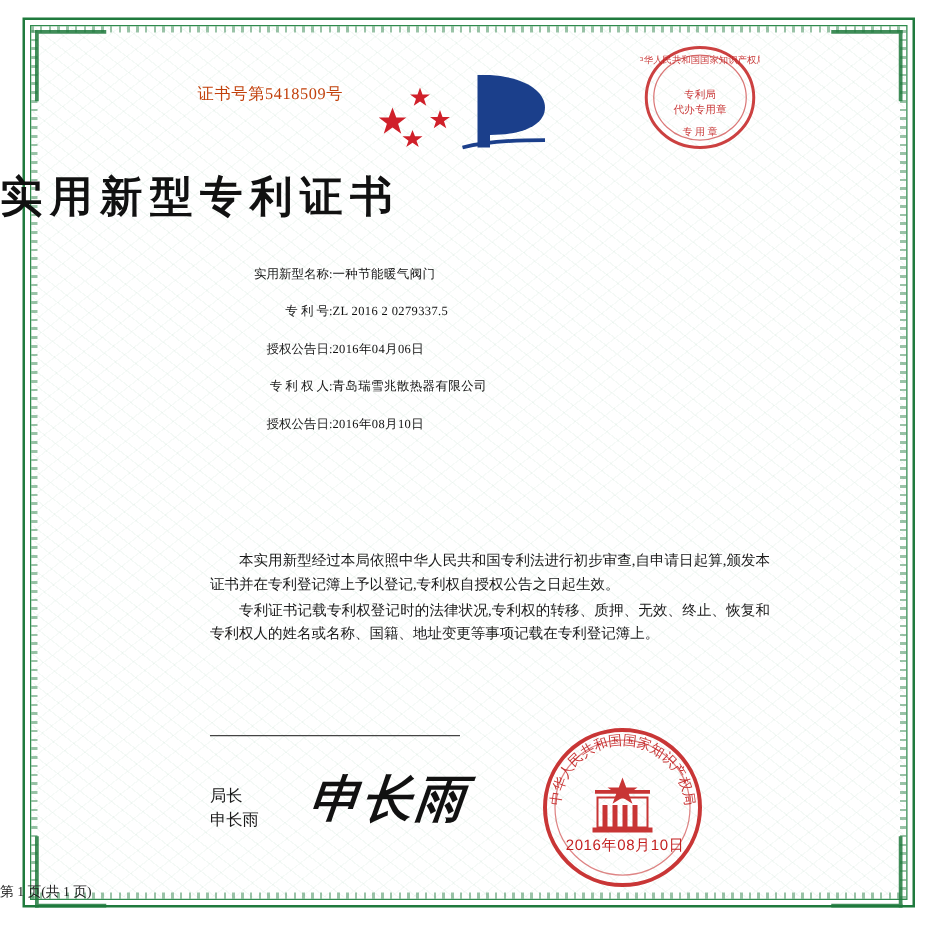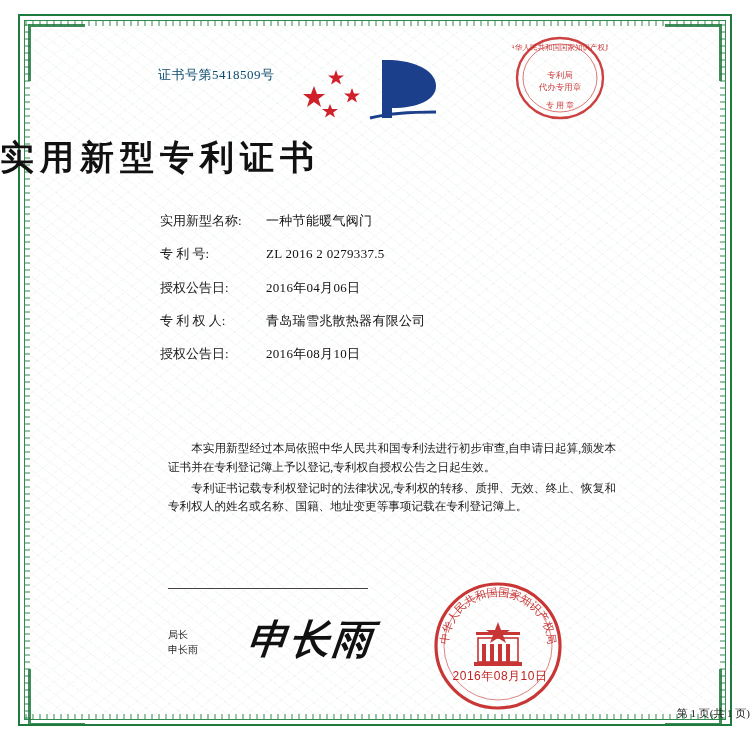--- a/index.html
+++ b/index.html
@@ -80,21 +80,21 @@
     pointer-events: none;
   }
 
   
   .cert-no {
     position: absolute;
     left: 158px;
     top: 66px;
     font-size: 13px;
     letter-spacing: .5px;
-    color: #0c4a6e;
+    color: #c2410c;
     text-align: center;
   }
 
   .logo {
     position: absolute;
     left: 300px;
     top: 52px;
     width: 150px;
     height: 72px;
   }
@@ -119,22 +119,23 @@
     font-family: "Liberation Serif", "DejaVu Serif", serif;
     color: #111;
   }
 
   
   .fields {
     position: absolute;
     left: 160px;
     top: 214px;
     width: 470px;
-    font-size: 13px;
+    font-size: 10px;
     line-height: 1.1;
+    text-align: right;
   }
   .field-row {
     display: flex;
     align-items: baseline;
     margin-bottom: 19px;
     white-space: nowrap;
   }
   .field-label {
     width: 106px;
     flex: none;
@@ -167,21 +168,21 @@
     position: absolute;
     left: 168px;
     top: 588px;
     width: 200px;
     border-top: 1px solid #444;
   }
   .sig-labels {
     position: absolute;
     left: 168px;
     top: 628px;
-    font-size: 10px;
+    font-size: 13px;
     line-height: 1.45;
     color: #1a1a1a;
   }
   .sig-script {
     position: absolute;
     left: 248px;
     top: 612px;
     font-size: 40px;
     font-family: "Liberation Serif", serif;
     font-style: italic;
@@ -208,21 +209,21 @@
     color: #c32020;
     letter-spacing: .5px;
     font-family: "Liberation Sans", sans-serif;
   }
 
   .footer {
     position: absolute;
     left: 0;
     right: 0;
     top: 706px;
-    text-align: right;
+    text-align: left;
     font-size: 11px;
     color: #222;
   }
 </style>
 </head>
 <body>
 
 <div class="page">
 
   <div class="watermark-wash"></div>

